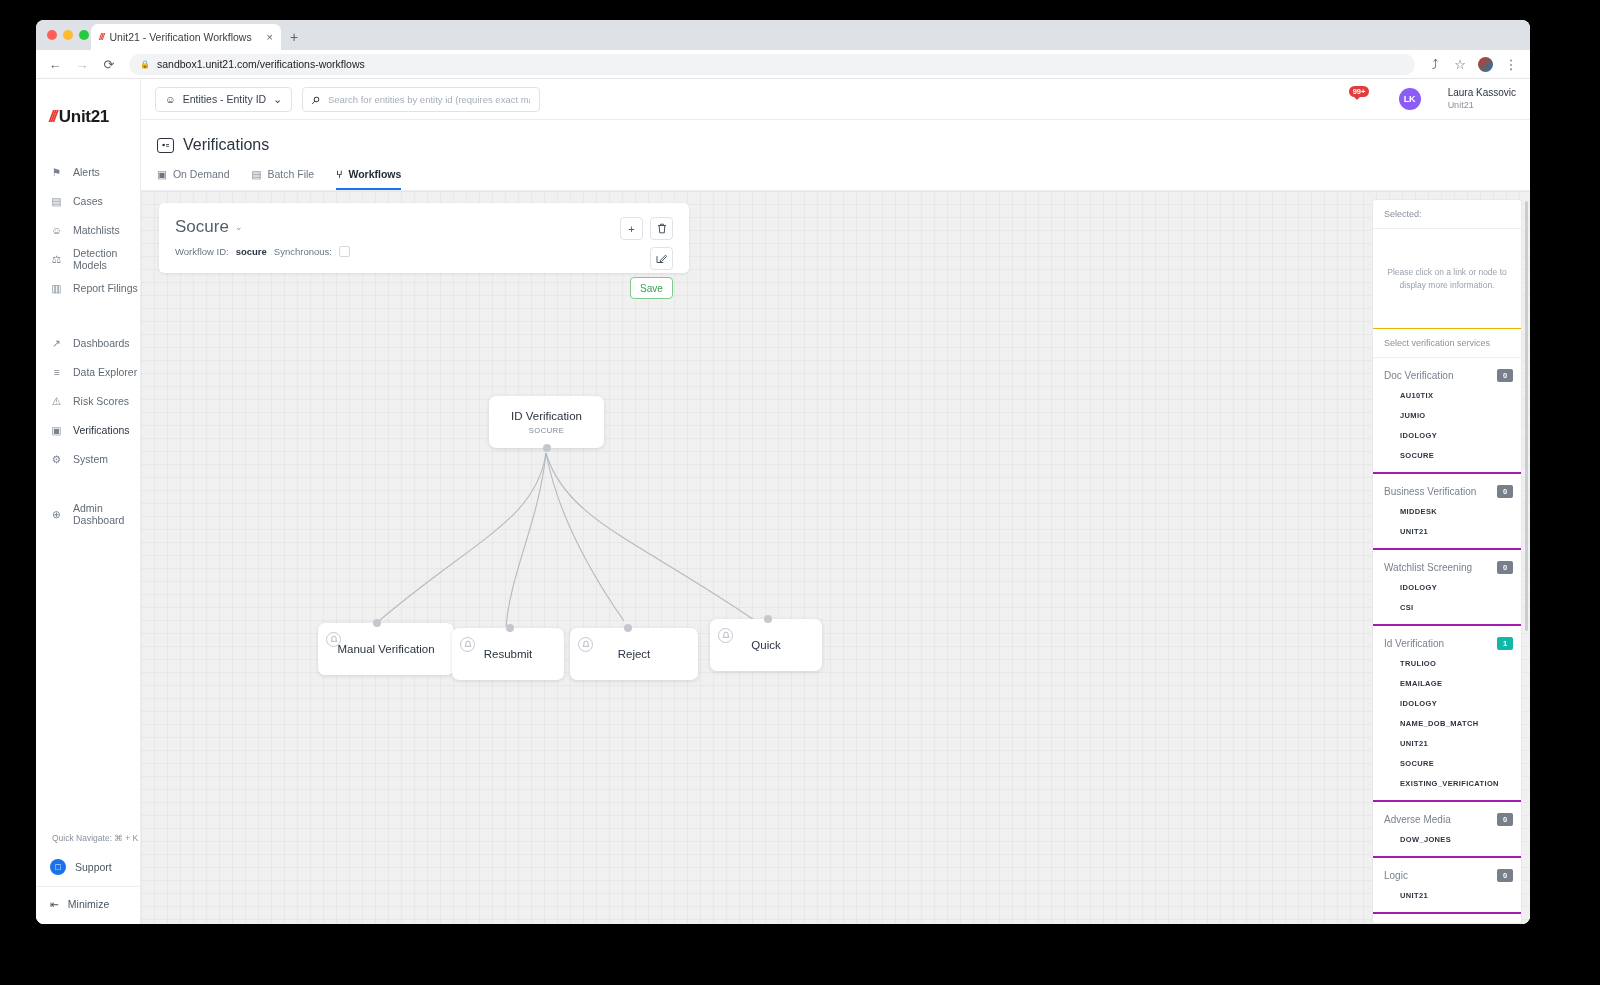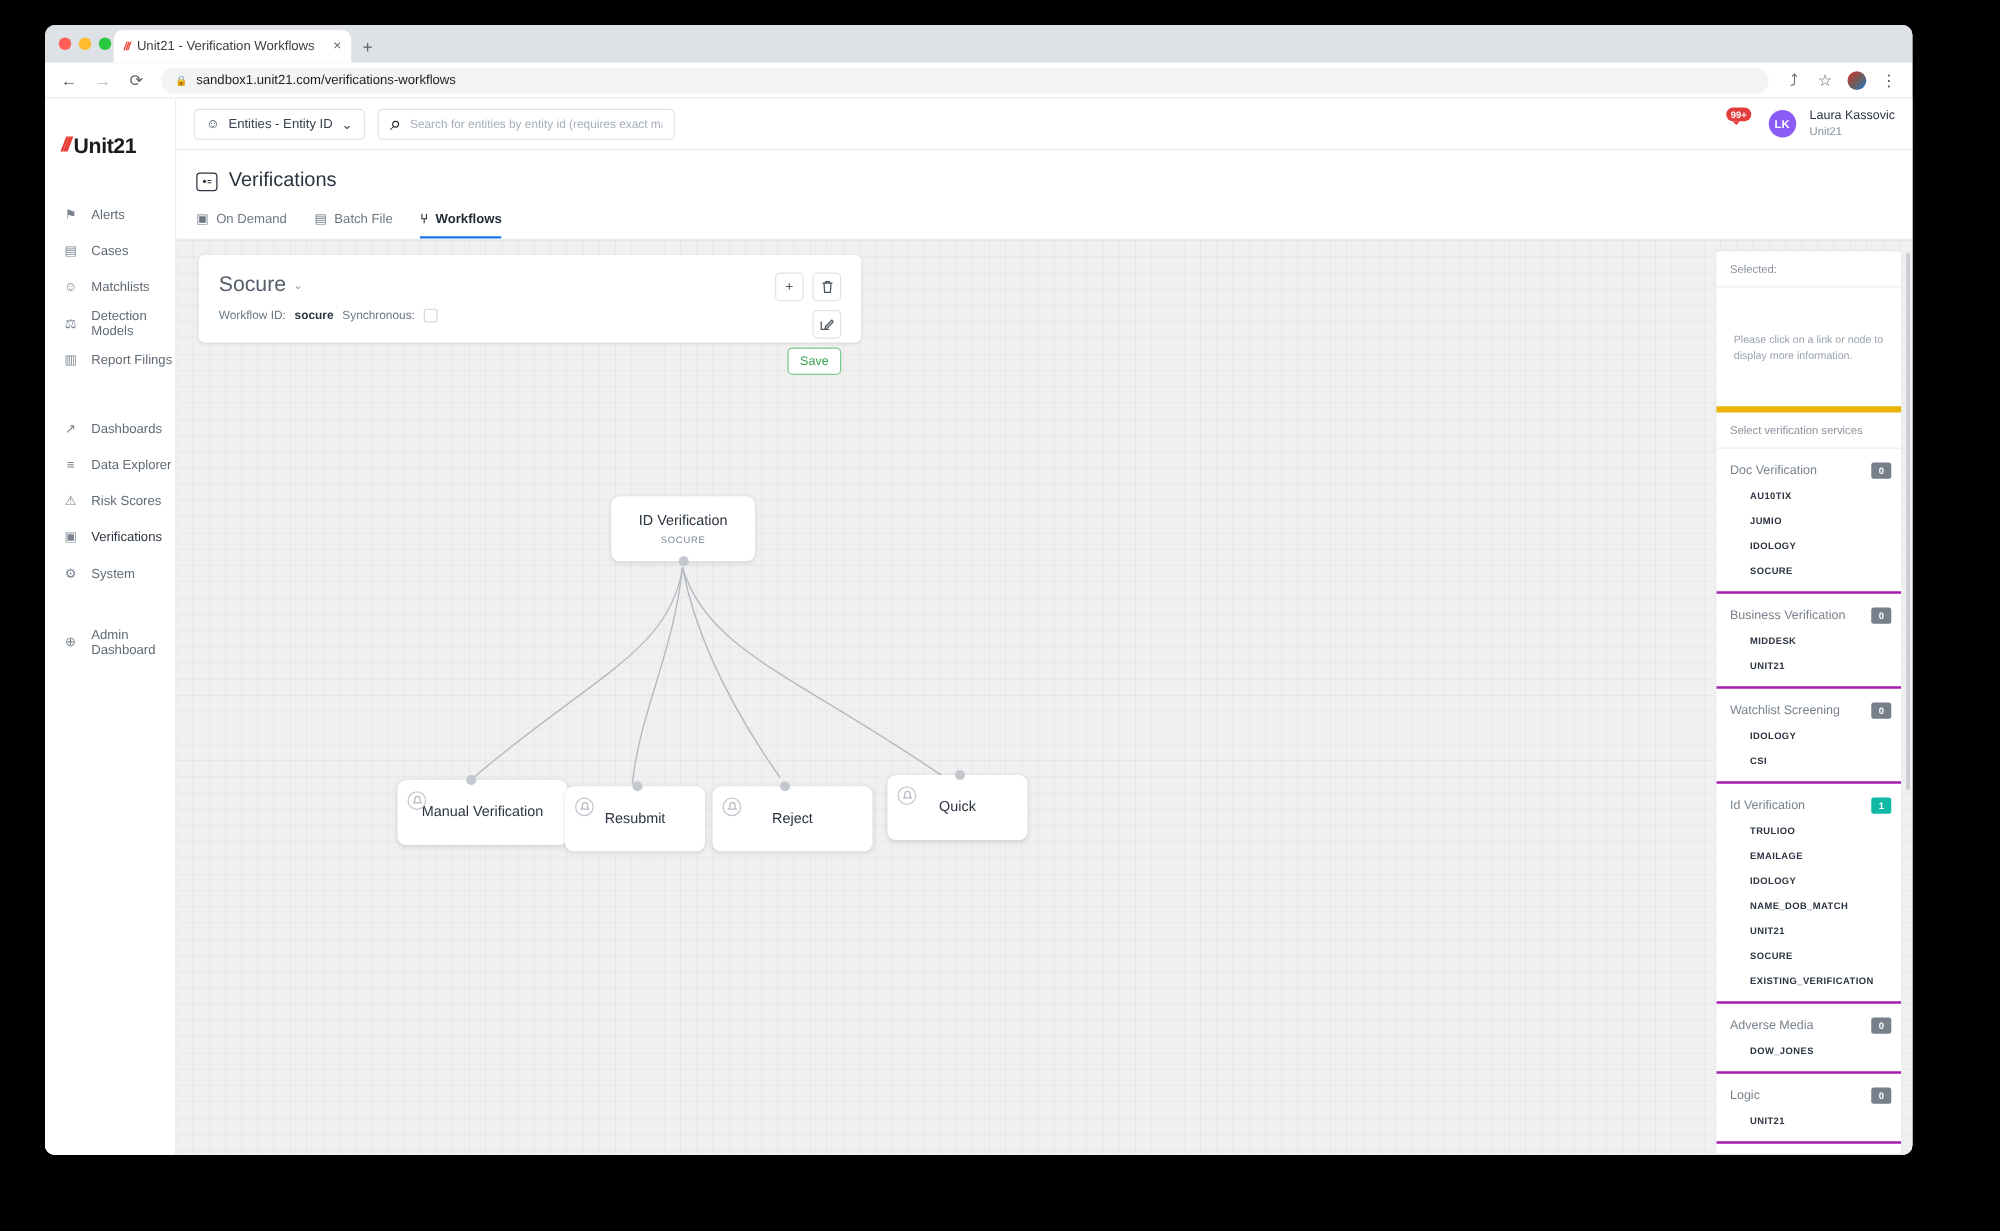--- a/index.html
+++ b/index.html
@@ -97,21 +97,21 @@
   .search-box {
     height: 25px; width: 238px; border: 1px solid #dfe3e8; border-radius: 4px;
     display: flex; align-items: center; gap: 7px; padding: 0 9px;
     background: #fff;
   }
   .search-box input {
     border: none; outline: none; width: 100%; font-size: 9.5px; color: #37424e;
     font-family: "Liberation Sans", sans-serif; background: transparent;
   }
   .search-box input::placeholder { color: #a6aeb8; }
-  .topbar-right { margin-left: auto; display: flex; align-items: center; gap: 11px; justify-content: center; }
+  .topbar-right { margin-left: auto; display: flex; align-items: center; gap: 27px; justify-content: center; }
   .bell-wrap { position: relative; width: 18px; height: 20px; }
   .bell-badge {
     position: absolute; left: -5px; top: -3px;
     background: #e23c3c; color: #fff; font-size: 7.5px; font-weight: 700;
     border-radius: 8px; padding: 1.5px 4px; line-height: 1;
   }
   .bell-badge::after {
     content: ''; position: absolute; left: 5px; bottom: -3px;
     border: 3px solid transparent; border-top-color: #e23c3c; border-bottom: 0;
   }
@@ -191,21 +191,21 @@
 
   
   .rpanel {
     width: 150px; flex: none; background: #fff; margin: 8px 8px 0 0;
     border: 1px solid #e6e8eb; border-radius: 3px;
     display: flex; flex-direction: column; overflow: hidden; align-self: flex-start;
     height: calc(100% - 8px);
   }
   .rp-selected { padding: 9px 11px; font-size: 9px; color: #8a929c; border-bottom: 1px solid #eceef1; }
   .rp-empty { flex: none; height: 100px; display: flex; align-items: center; justify-content: center;
-    text-align: left; font-size: 8.5px; color: #9aa2ac; line-height: 1.5; padding: 0 14px; border-bottom: 5px solid #eab308; }
+    text-align: center; font-size: 8.5px; color: #9aa2ac; line-height: 1.5; padding: 0 14px; border-bottom: 1px solid #eab308; }
   .rp-sub { padding: 9px 11px; font-size: 9px; color: #8a929c; border-bottom: 1px solid #eceef1; }
   .rp-scroll { flex: 1; overflow: hidden; }
   .cat { border-bottom: 2px solid #a21caf; padding: 8px 0 7px 0; }
   .cat-head { display: flex; align-items: center; padding: 0 8px 0 11px; height: 19px; }
   .cat-name { font-size: 10px; color: #79828d; flex: 1; }
   .badge {
     min-width: 16px; height: 13px; border-radius: 2px; background: #767f8a; color: #fff;
     font-size: 7.5px; font-weight: 700; display: flex; align-items: center; justify-content: center; padding: 0 4px;
   }
   .badge.on { background: #12b8a6; }
@@ -301,20 +301,31 @@
         </div>
       </div>
 
       <div class="nav-group g3">
         <div class="nav-item">
           <span class="ic">⊕</span>
           <span>Admin Dashboard</span>
         </div>
       </div>
 
+      <div class="side-bottom">
+        <div class="quick-nav">Quick Navigate: ⌘ + K</div>
+        <div class="support-row">
+          <span class="support-ico">□</span>
+          <span>Support</span>
+        </div>
+        <div class="minimize-row">
+          <span class="ic">⇤</span>
+          <span>Minimize</span>
+        </div>
+      </div>
     </div>
 
     <div class="main">
 
       <div class="topbar">
         <div class="entity-select">
           <span>☺</span>
           <span>Entities - Entity ID</span>
           <span>⌄</span>
         </div>

